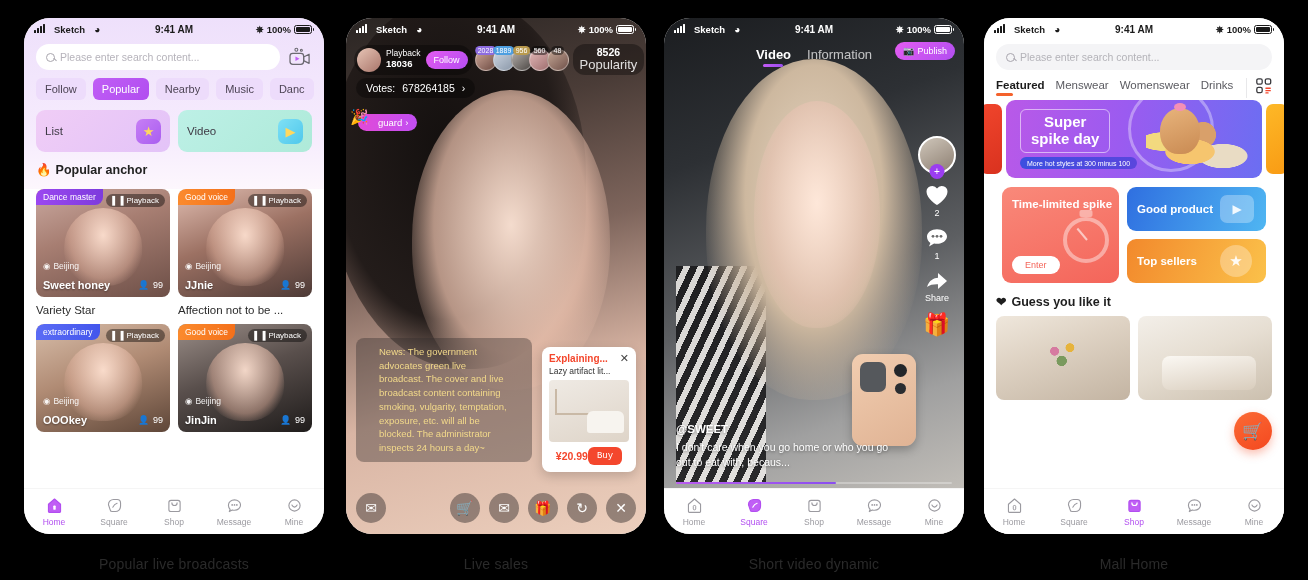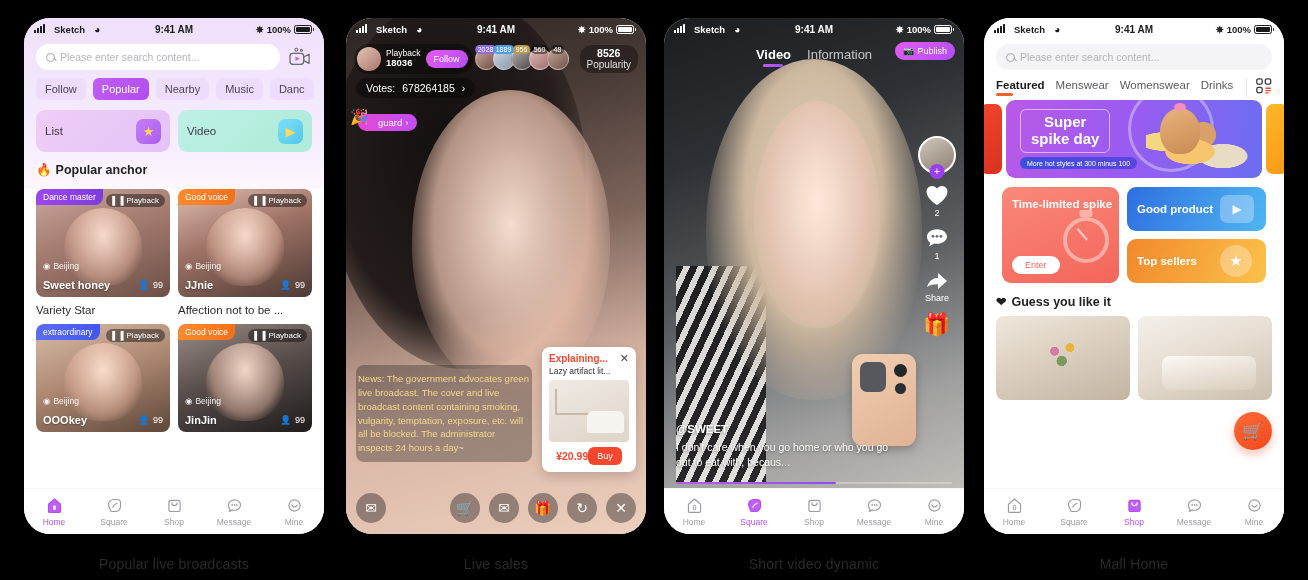--- a/index.html
+++ b/index.html
@@ -149,50 +149,50 @@
   .v3{background:linear-gradient(140deg,#b7b2ae,#4c4744)}
   .v4{background:linear-gradient(140deg,#e4b8b8,#9d6d6d)}
   .v5{background:linear-gradient(140deg,#c6a896,#70514a)}
   .vbadge { position: absolute; left: 50%; transform: translateX(-50%); top: -4px;
             font-size: 7px; color: #fff; padding: 0 3px; border-radius: 5px; line-height: 9px; white-space: nowrap; }
   .vb1{background:#8d6ce0}.vb2{background:#4e9fe0}.vb3{background:#b99a4e}
   .vb4{background:rgba(0,0,0,.45)}.vb5{background:rgba(0,0,0,.45)}
   .popchip { margin-left: auto; background: rgba(0,0,0,.34); border-radius: 12px;
              padding: 2px 7px; color: #fff; text-align: center; line-height: 1.15; }
   .popchip .n { font-size: 10.5px; font-weight: bold; }
-  .popchip .l { font-size: 10px; opacity: .85; }
+  .popchip .l { font-size: 13px; opacity: .85; }
   .voteschip { position: absolute; left: 10px; top: 60px; z-index: 10;
                background: rgba(0,0,0,.32); color: #fff; border-radius: 13px;
                padding: 4px 10px; font-size: 10.5px; display: flex; align-items: center; gap: 7px; }
   .guardchip { position: absolute; left: 12px; top: 96px; z-index: 10;
                background: linear-gradient(90deg,#e14ad8,#c24ef2); color: #fff;
                border-radius: 12px; padding: 3px 9px 3px 20px; font-size: 9.5px;
                display: flex; align-items: center; gap: 3px; }
   .guardchip .icon { position: absolute; left: -8px; top: -6px; font-size: 15px; }
   .newsbox { position: absolute; left: 10px; bottom: 72px; width: 176px; z-index: 9;
-             background: rgba(50,46,46,.38); border-radius: 8px; padding: 7px 2px;
+             background: rgba(50,46,46,.38); border-radius: 8px; padding: 7px 23px;
              color: #f2d98a; font-size: 9.5px; line-height: 1.45; }
   .prodcard { position: absolute; right: 10px; bottom: 62px; width: 94px; z-index: 11;
               background: #fff; border-radius: 8px; padding: 6px 7px 7px;
               box-shadow: 0 4px 12px rgba(0,0,0,.18); }
   .prodcard .hd { display: flex; align-items: flex-start; justify-content: space-between; }
   .prodcard .expl { color: #f4472d; font-size: 10px; font-weight: bold; }
   .prodcard .cls { color: #444; font-size: 11px; line-height: 1; cursor: pointer; }
   .prodcard .nm { font-size: 8.5px; color: #333; margin-top: 2px; white-space: nowrap;
                   overflow: hidden; text-overflow: ellipsis; }
   .prodcard .img { margin-top: 4px; height: 62px; border-radius: 4px;
                    background: linear-gradient(160deg,#efeae4,#ded4c8); position: relative; overflow: hidden; }
   .prodcard .img::before { content:""; position:absolute; left:8%; top:14%; width:42%; height:40%;
                    border:2px solid #c9b9a6; border-top:0; border-right:0; }
   .prodcard .img::after { content:""; position:absolute; right:6%; bottom:14%; width:46%; height:36%;
                    background:#f7f4ef; border-radius:6px 6px 3px 3px; }
   .prodcard .ft { display: flex; align-items: center; justify-content: center; margin-top: 5px; }
   .prodcard .pr { color: #f4472d; font-size: 10.5px; font-weight: bold; }
   .buybtn { background: #f4472d; color: #fff; font-size: 9px; border: none;
-            border-radius: 6px; padding: 4px 9px; }
+            border-radius: 6px; padding: 4px 9px; font-family: Liberation Mono, monospace; }
   .live-actions { position: absolute; left: 0; right: 0; bottom: 10px; height: 32px;
                   display: flex; align-items: center; padding: 0 10px; z-index: 12; }
   .lbtn { width: 30px; height: 30px; border-radius: 50%; background: rgba(70,62,60,.52);
           display: flex; align-items: center; justify-content: center; color: #fff; font-size: 14px; }
   .lspacer { flex: 1; }
   .lgroup { display: flex; gap: 9px; }
 
   
   .sv-bg { position: absolute; inset: 0;
            background: linear-gradient(160deg,#1b1d20 0%, #2d3034 25%, #5d5f62 52%, #a0a0a0 75%, #cfcac2 100%); }

